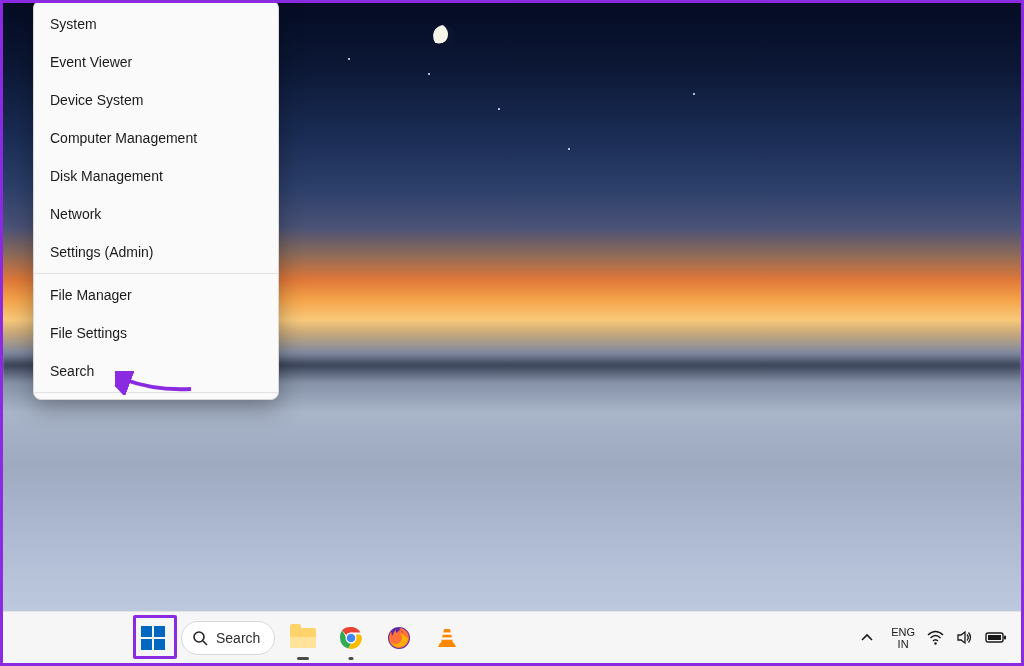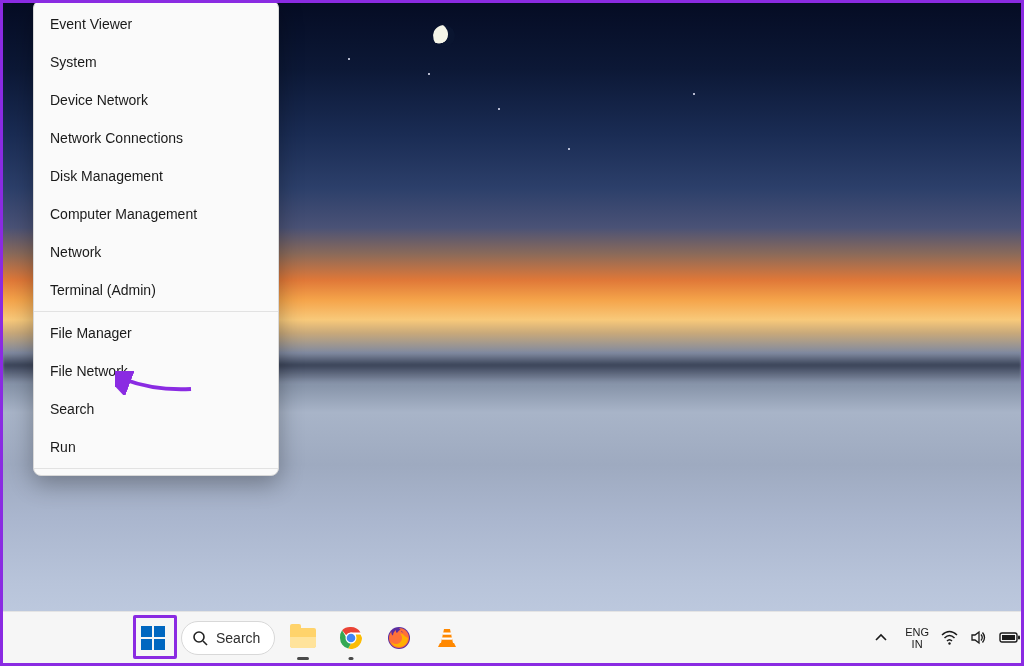--- a/index.html
+++ b/index.html
@@ -87,21 +87,21 @@
 
   
   .taskbar {
     position: absolute; left: 0; right: 0; bottom: 0;
     height: 52px;
     background: #f6f6f6;
     border-top: 1px solid #e4e4e4;
     display: flex; align-items: center;
   }
   .tb-left { flex: 1; display: flex; align-items: center; gap: 8px; padding-left: 130px; }
-  .tb-right { display: flex; align-items: center; gap: 12px; }
+  .tb-right { display: flex; align-items: center; gap: 12px; padding-right: 14px; }
 
   .tb-icon {
     width: 40px; height: 40px; border-radius: 4px;
     display: flex; align-items: center; justify-content: center;
     position: relative;
   }
 
   
   .start-highlight {
     position: absolute; left: 130px; bottom: 4px;
@@ -153,55 +153,49 @@
   <div class="star s1"></div>
   <div class="star s2"></div>
   <div class="star s3"></div>
   <div class="star s4"></div>
   <div class="star s5"></div>
   <div class="ridge"></div>
 </div>
 
 <div class="context-menu">
   <div class="menu-item">
+      <span>System</span>
+    </div>
+  <div class="menu-item">
       <span>Event Viewer</span>
     </div>
   <div class="menu-item">
-      <span>System</span>
-    </div>
-  <div class="menu-item">
-      <span>Device Network</span>
-    </div>
-  <div class="menu-item">
-      <span>Network Connections</span>
+      <span>Device System</span>
+    </div>
+  <div class="menu-item">
+      <span>Computer Management</span>
     </div>
   <div class="menu-item">
       <span>Disk Management</span>
     </div>
   <div class="menu-item">
-      <span>Computer Management</span>
-    </div>
-  <div class="menu-item">
       <span>Network</span>
     </div>
   <div class="menu-item">
-      <span>Terminal (Admin)</span>
+      <span>Settings (Admin)</span>
     </div>
   <div class="menu-sep"></div>
   <div class="menu-item">
       <span>File Manager</span>
     </div>
   <div class="menu-item">
-      <span>File Network</span>
+      <span>File Settings</span>
     </div>
   <div class="menu-item">
       <span>Search</span>
-    </div>
-  <div class="menu-item">
-      <span>Run</span>
     </div>
   <div class="menu-sep"></div>
 </div>
 
 <div class="annot-arrow">
   <svg viewBox="0 0 80 24">
     <defs>
         <marker id="ah" markerWidth="8" markerHeight="8" refX="2" refY="4" orient="auto">
           <path d="M0,0 L8,4 L0,8 Z" fill="#8a2be2"></path>
         </marker>

